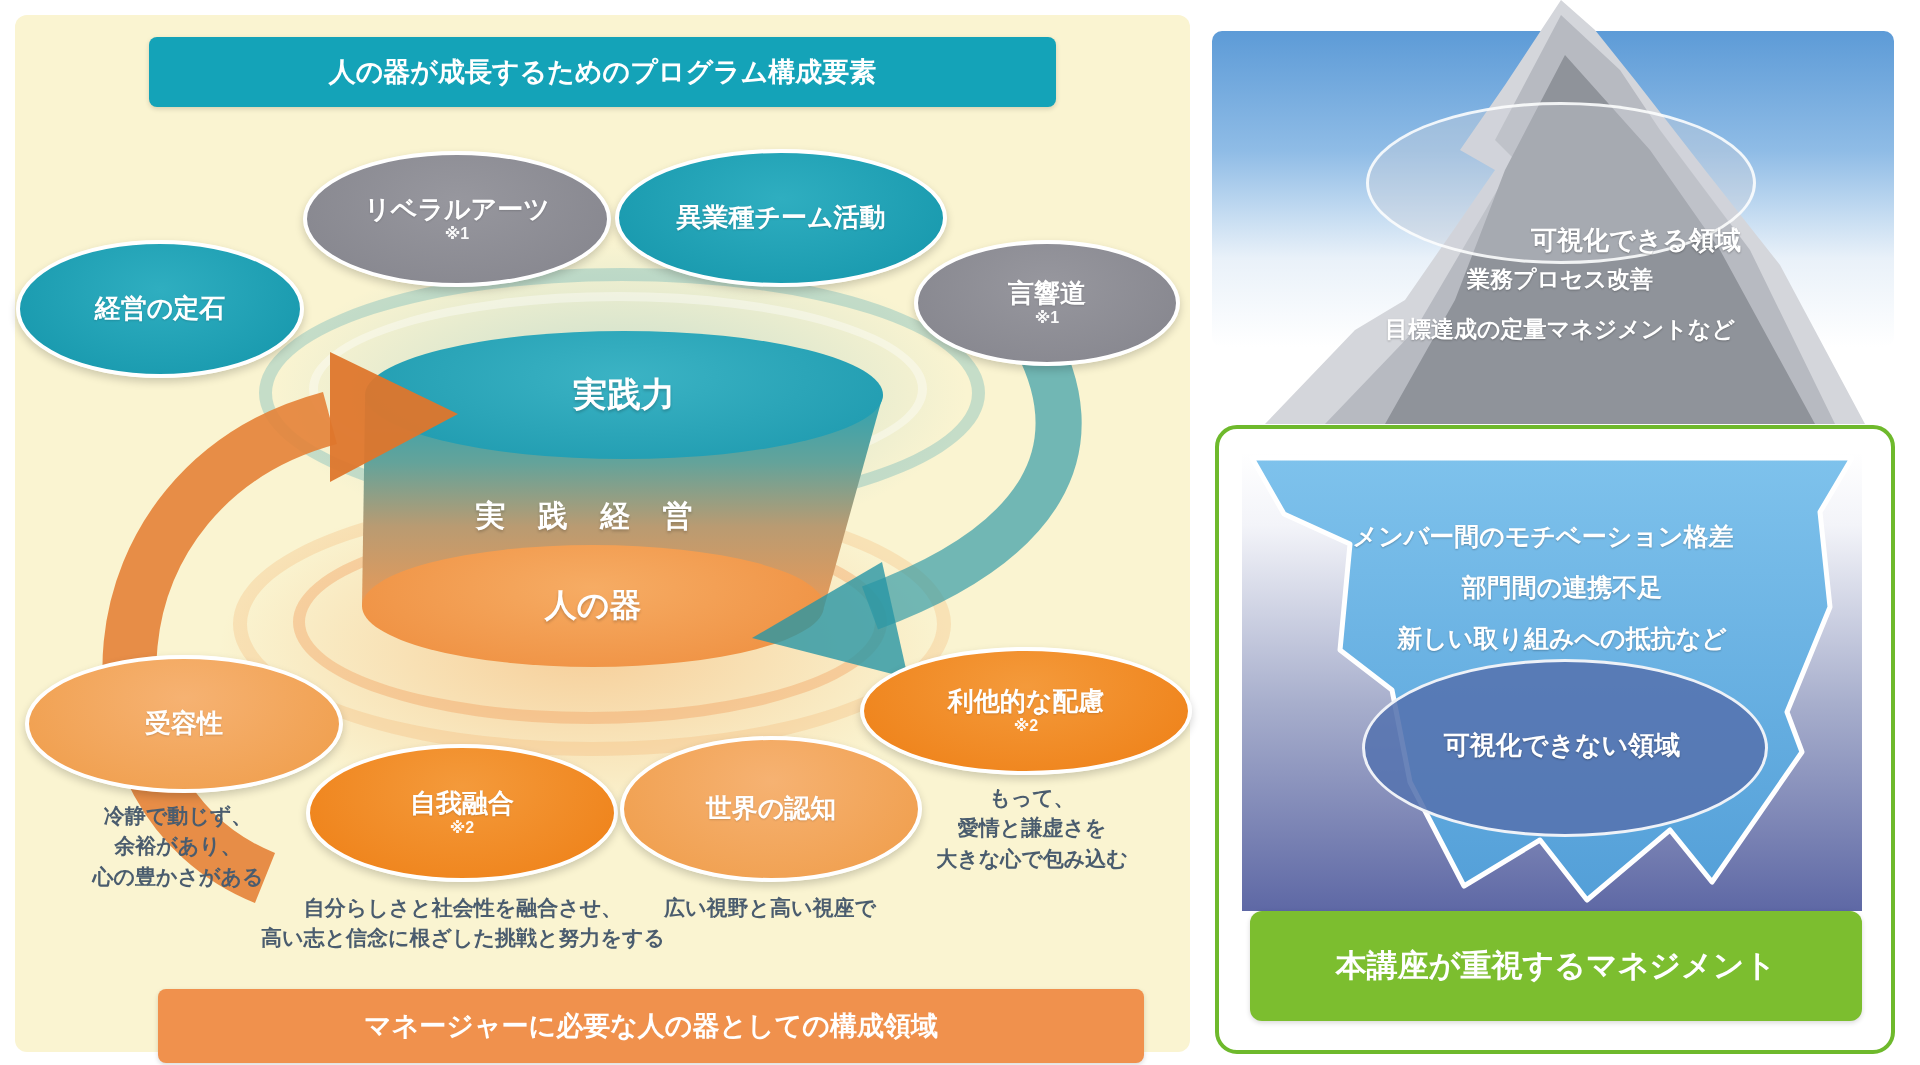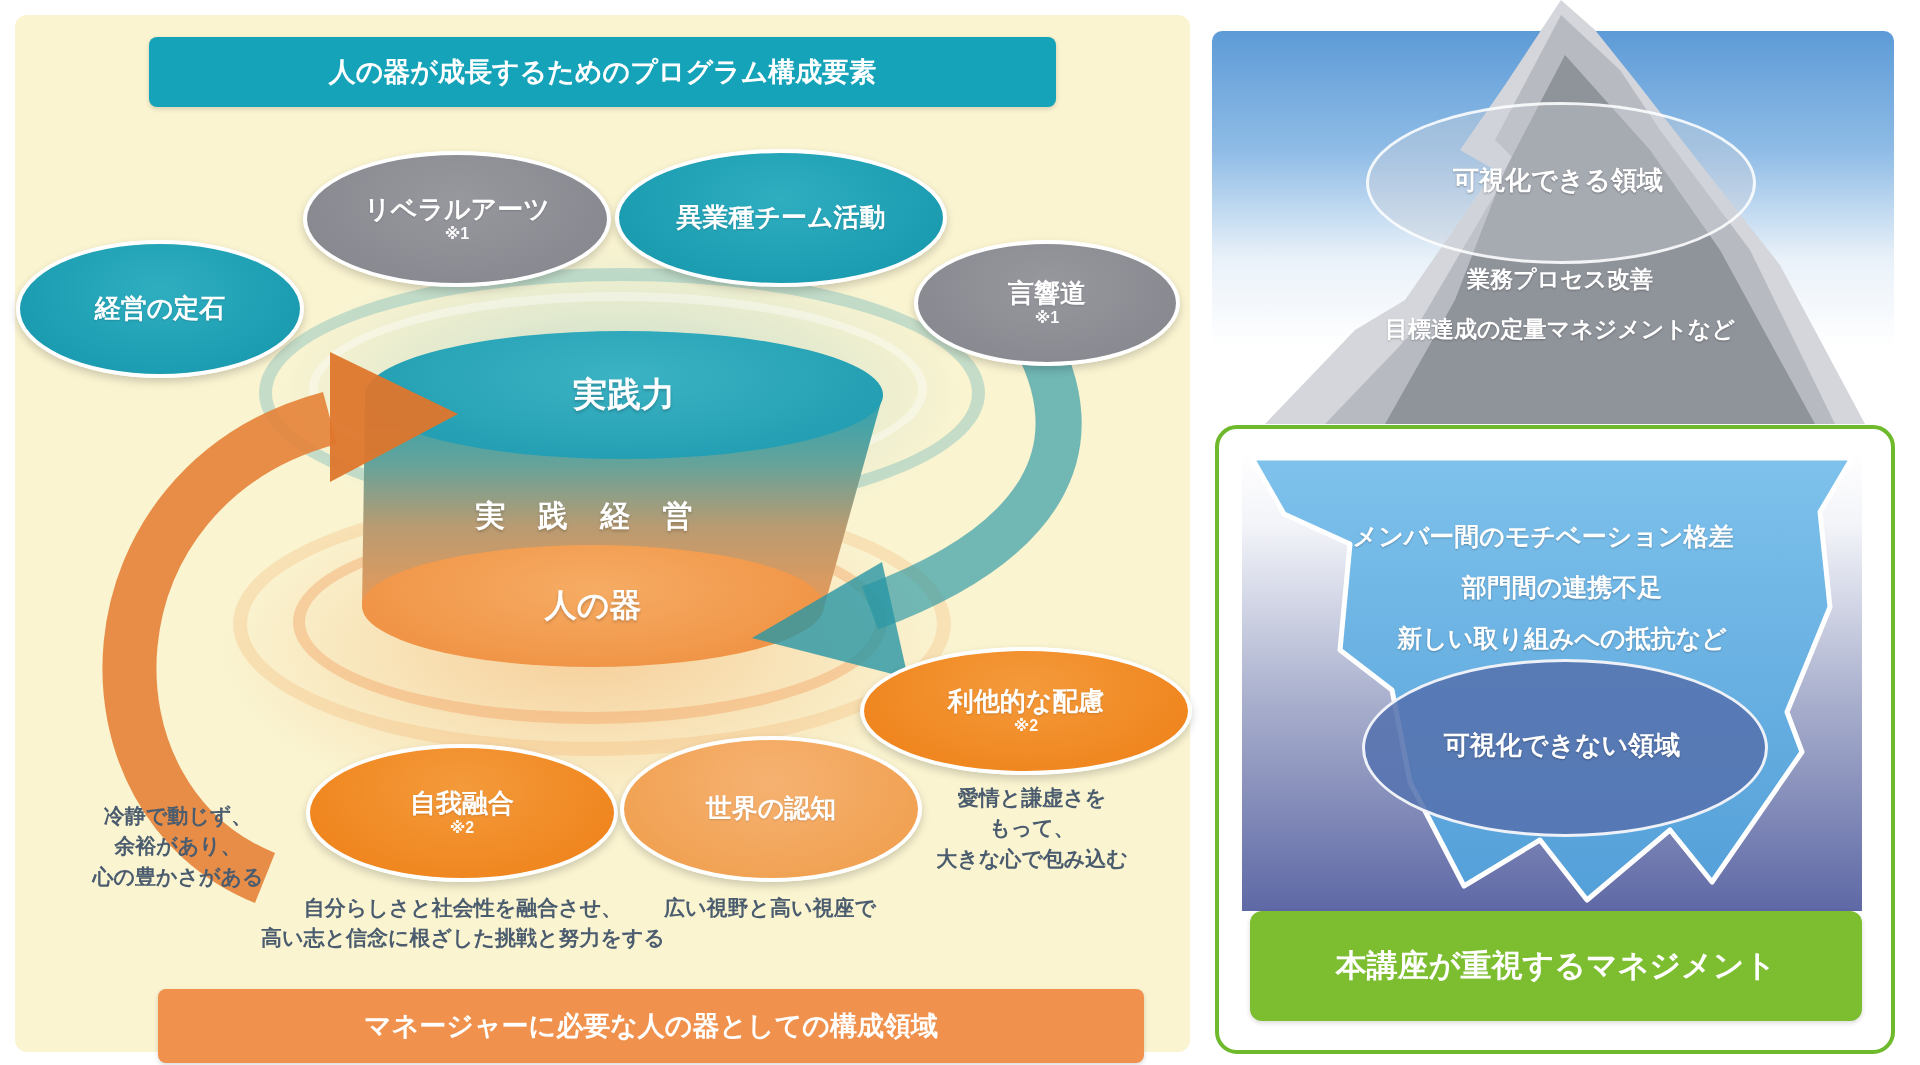--- a/index.html
+++ b/index.html
@@ -104,20 +104,23 @@
       <span class="bubble-label">リベラルアーツ</span>
       <span class="note">※1</span>
     </div>
     <div class="abs bubble teal center-text" style="left:600px;top:134px;width:324px;height:130px;">
       <span class="bubble-label">異業種チーム活動</span>
     </div>
     <div class="abs bubble gray center-text" style="left:899px;top:225px;width:258px;height:118px;">
       <span class="bubble-label">言響道</span>
       <span class="note">※1</span>
     </div>
+    <div class="abs bubble lorange center-text" style="left:10px;top:640px;width:310px;height:130px;">
+      <span class="bubble-label">受容性</span>
+    </div>
     <div class="abs bubble orange center-text" style="left:291px;top:729px;width:304px;height:130px;">
       <span class="bubble-label">自我融合</span>
       <span class="note">※2</span>
     </div>
     <div class="abs bubble lorange center-text" style="left:605px;top:721px;width:294px;height:138px;">
       <span class="bubble-label">世界の認知</span>
     </div>
     <div class="abs bubble orange center-text" style="left:845px;top:632px;width:324px;height:120px;">
       <span class="bubble-label">利他的な配慮</span>
       <span class="note">※2</span>
@@ -129,36 +132,36 @@
       <div>心の豊かさがある</div>
     </div>
     <div class="abs note-block" style="left:218px;top:878px;width:460px;">
       <div>自分らしさと社会性を融合させ、</div>
       <div>高い志と信念に根ざした挑戦と努力をする</div>
     </div>
     <div class="abs note-block" style="left:615px;top:878px;width:280px;">
       <div>広い視野と高い視座で</div>
     </div>
     <div class="abs note-block" style="left:877px;top:768px;width:280px;">
+      <div>もって、</div>
       <div>愛情と謙虚さを</div>
-      <div>もって、</div>
       <div>大きな心で包み込む</div>
     </div>
   </div>
 
   <div class="abs sky"></div>
 
   <svg class="abs" style="left:1205px;top:0px;" width="690" height="425" viewBox="0 0 690 425">
     <polygon points="356,0 300,85 255,150 290,170 200,300 150,330 60,424 660,424 575,265 500,170 430,80 390,30" fill="#D4D6DB"></polygon>
     <polygon points="356,15 290,140 310,160 210,330 120,424 630,424 545,250 455,130 415,70" fill="#B7BAC1"></polygon>
     <polygon points="360,55 300,170 250,300 180,424 610,424 515,250 445,150" fill="#8F939A"></polygon>
   </svg>
 
   <div class="abs vis-ellipse"></div>
-  <div class="abs center-text" style="left:1366px;top:102px;width:384px;height:156px;">
+  <div class="abs center-text" style="left:1444px;top:102px;width:384px;height:156px;align-items:flex-end;">
     <span class="ellipse-label">可視化できる領域</span>
   </div>
   <div class="abs center-text mtn-text" style="left:1330px;top:260px;width:460px;height:38px;">
     <span>業務プロセス改善</span>
   </div>
   <div class="abs center-text mtn-text" style="left:1300px;top:310px;width:520px;height:38px;">
     <span>目標達成の定量マネジメントなど</span>
   </div>
 
   <div class="abs green-box"></div>

